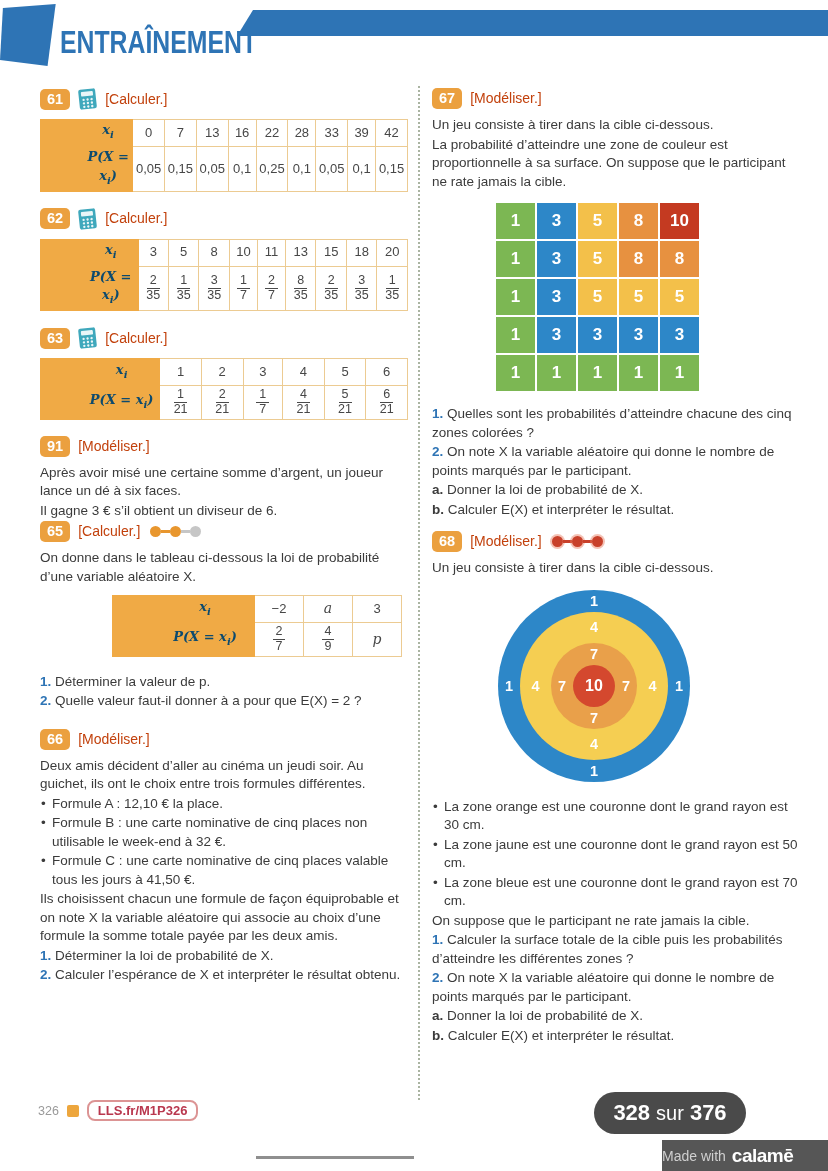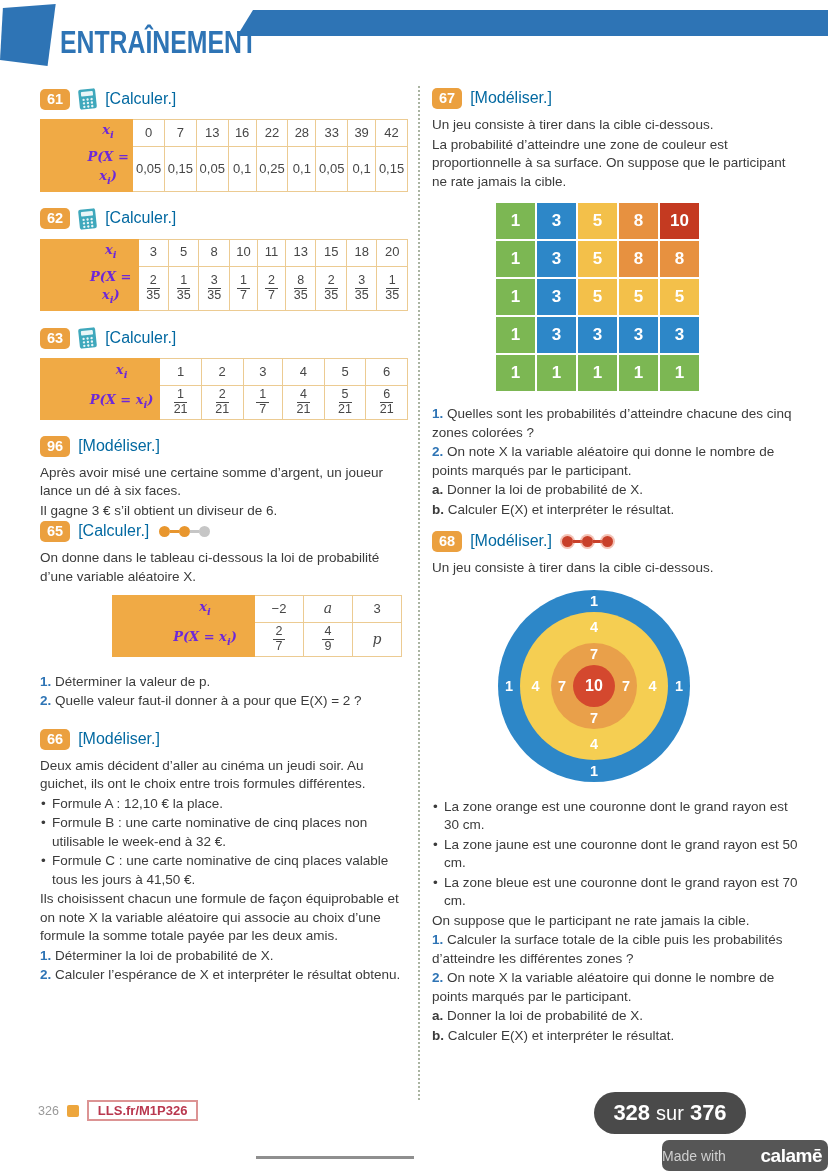--- a/index.html
+++ b/index.html
@@ -17,42 +17,42 @@
   
   .col{position:absolute;top:88px;font-size:13.5px;line-height:18.5px;}
   .col-left{left:40px;width:368px;}
   .col-right{left:432px;width:366px;}
   .v-divider{position:absolute;left:418px;top:86px;height:1014px;border-left:2px dotted #aab4a2;}
 
   
   .ex-head{display:flex;align-items:center;gap:8px;margin:0 0 7px;}
   .badge{background:#eba03f;color:#fff;font-weight:bold;font-size:14.5px;padding:1px 7px;
          border-radius:5px;line-height:19px;}
-  .tag{color:#0369a1;font-size:16px;}
+  .tag{color:#c2410c;font-size:14px;}
   .calc-icon{width:19px;height:22px;display:inline-block;transform:rotate(-6deg);}
 
   
   .dots{display:flex;align-items:center;margin-left:2px;}
   .dot{width:11px;height:11px;border-radius:50%;}
   .dot.halo{box-shadow:0 0 0 2px rgba(230,120,90,.45);}
   .dot-link{width:9px;height:2.5px;}
 
   
   .txt{margin:0 0 1px;}
   .bullet{margin:0 0 1px;padding-left:12px;position:relative;}
   .bullet::before{content:"•";position:absolute;left:1px;top:0;}
   .q{margin:1px 0 0;}
   .qn{color:#2e74b5;font-weight:bold;}
   .qn.dark{color:#3b3b3b;}
   .mv{font-family:"DejaVu Serif",serif;font-style:italic;}
 
   
   .tbl-wrap{margin:9px 0 16px;}
   .ptable{border-collapse:collapse;}
-  .ptable th{background:#f0aa45;color:#6d28d9;font-family:"DejaVu Serif",serif;font-style:italic;
+  .ptable th{background:#f0aa45;color:#0c4a6e;font-family:"DejaVu Serif",serif;font-style:italic;
              font-weight:bold;font-size:13px;border:1px solid #f0aa45;padding-left:44px;}
   .ptable td{border:1px solid #eccb92;text-align:center;color:#474747;font-size:13px;
              background:#fff;padding:2px 1px;}
   .ptable tr:first-child td{height:22px;}
   .t9 th{width:70px;} .t9 td{width:33px;}
   .t6 th{width:92px;} .t6 td{width:46px;}
   .t3 th{width:96px;} .t3 td{width:46px;}
   .tbl-center{margin-left:72px;}
   .frac{display:inline-flex;flex-direction:column;align-items:center;line-height:1.1;
         font-size:12.5px;vertical-align:middle;}
@@ -69,32 +69,32 @@
   .circ-target{position:relative;width:196px;height:196px;margin:10px 0 14px 64px;}
   .ring{position:absolute;border-radius:50%;}
   .ring-label{position:absolute;color:#fff;font-weight:bold;font-size:14.5px;
               transform:translate(-50%,-50%);}
   .ring-label.center{font-size:16px;}
 
   
   .footer{position:absolute;left:38px;top:1100px;display:flex;align-items:center;gap:8px;}
   .pg-num{color:#9a9a9a;font-size:12.5px;}
   .pg-square{width:12px;height:12px;background:#eda63d;border-radius:2px;}
-  .lls-pill{border:2px solid #dc9494;border-radius:0;color:#b9374e;font-weight:bold;
+  .lls-pill{border:2px solid #dc9494;border-radius:8px;color:#b9374e;font-weight:bold;
             font-size:13px;padding:1px 9px;background:#fff;}
   .bottom-line{position:absolute;left:256px;top:1156px;width:158px;height:3px;background:#8f8f8f;}
 
   
   .page-pill{position:absolute;left:594px;top:1092px;width:152px;height:42px;background:#3d3d3dee;
              border-radius:22px;color:#fff;display:flex;align-items:center;justify-content:center;
              font-size:22px;font-weight:bold;z-index:5;}
   .page-pill .sur{font-weight:normal;padding:0 6px;font-size:20px;}
   .watermark{position:absolute;left:662px;top:1140px;width:166px;height:31px;background:#565656;
-             color:#cfcfcf;display:flex;align-items:center;justify-content:space-between;gap:6px;
-             font-size:14px;padding-right:6px;box-sizing:border-box;z-index:4;overflow:hidden;border-radius:7px;}
+             color:#cfcfcf;display:flex;align-items:center;justify-content:flex-start;gap:6px;
+             font-size:14px;padding-right:16px;box-sizing:border-box;z-index:4;overflow:hidden;}
   .wm-brand{color:#fff;font-weight:bold;font-size:19px;letter-spacing:-.5px;}
 </style>
 </head>
 <body>
 
 <div id="page">
 
   <div class="corner-shape"></div>
   <div class="top-bar"></div>
   <div class="page-title">ENTRAÎNEMENT</div>
@@ -293,21 +293,21 @@
                     <span class="fd">21</span>
                   </span></td>
               </tr>
             </tbody>
           </table>
         </div>
     </section>
 
     <section>
       <div class="ex-head">
-        <span class="badge">96</span>
+        <span class="badge">91</span>
         <span class="tag">[Modéliser.]</span>
       </div>
       <p class="txt">Après avoir misé une certaine somme d’argent, un joueur lance un dé à six faces.</p>
       <p class="txt">Il gagne 3 € s’il obtient un diviseur de 6.</p>
     </section>
 
     <section>
       <div class="ex-head">
         <span class="badge">65</span>
         <span class="tag">[Calculer.]</span>

